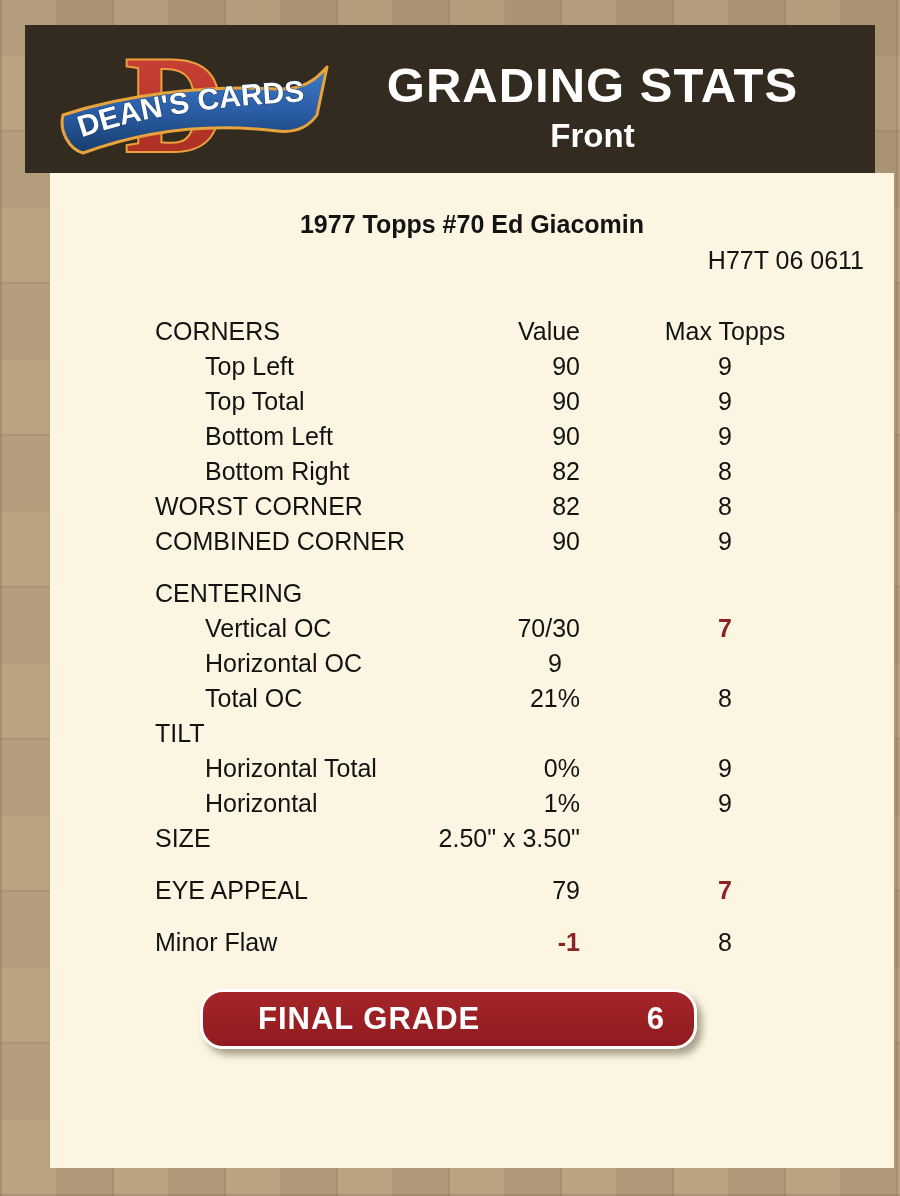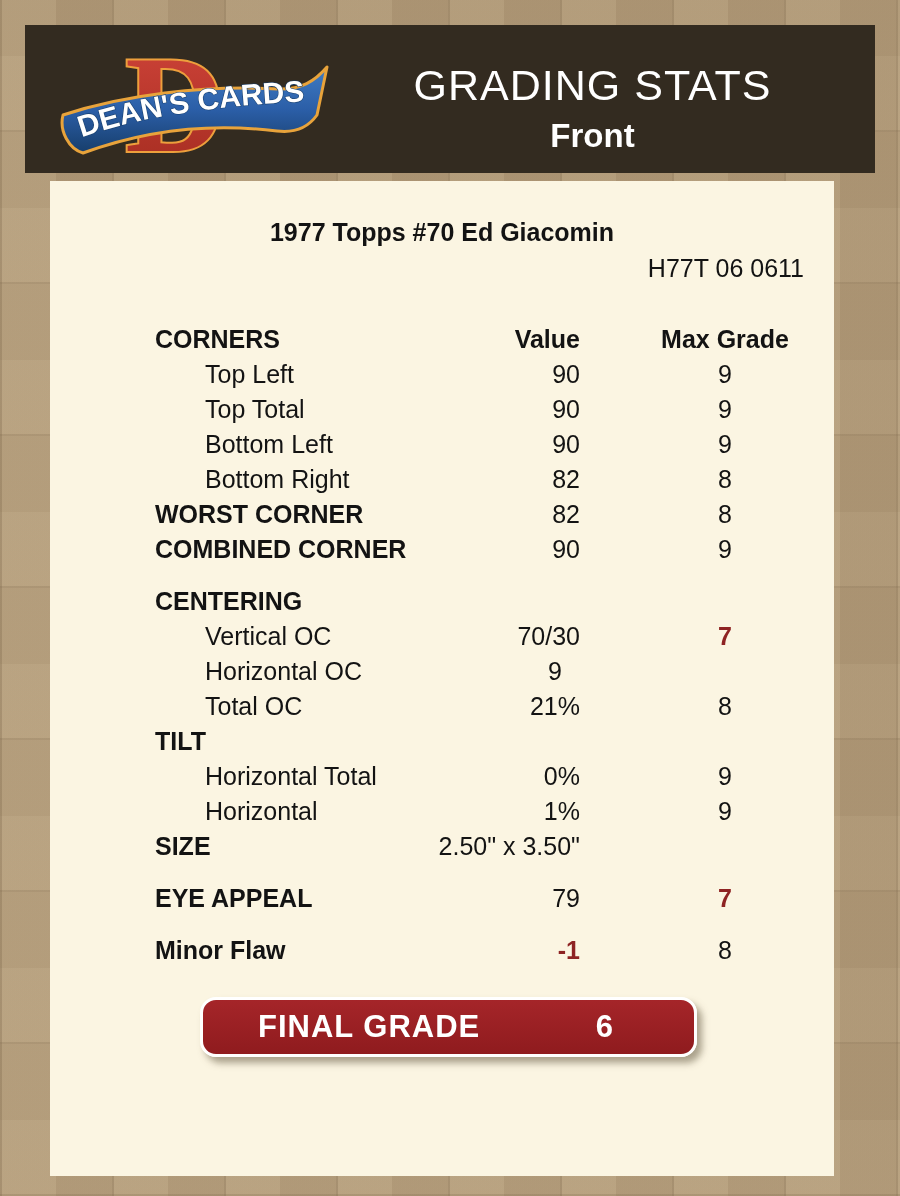--- a/index.html
+++ b/index.html
@@ -14,49 +14,48 @@
       repeating-linear-gradient(90deg, rgba(214,195,162,0.14) 0 56px, rgba(148,124,94,0.14) 56px 112px),
       repeating-linear-gradient(0deg, rgba(214,195,162,0.10) 0 76px, rgba(148,124,94,0.10) 76px 152px);
   }
   
   .header-bar {
     position:absolute; left:25px; top:25px; width:850px; height:148px;
     background:#332b20;
   }
   .logo { position:absolute; left:28px; top:4px; width:284px; height:142px; }
   .header-titles { position:absolute; left:305px; right:20px; top:34px; text-align:center; color:#ffffff; }
-  .header-title { font-size:43px; line-height:52px; letter-spacing:1px; font-weight:400; }
+  .header-title { font-size:49px; line-height:52px; letter-spacing:1px; font-weight:700; }
   .header-subtitle { font-size:33px; line-height:50px; font-weight:700; }
   
   .panel {
-    position:absolute; left:50px; top:173px; width:784px; height:995px;
+    position:absolute; left:50px; top:173px; width:844px; height:995px;
     background:#fbf5e2; color:#131313;
     padding:0 30px 0 105px;
-    margin-top:8px;
   }
   .card-title  { margin-top:33px; text-align:center; font-weight:bold; font-size:25px; line-height:36px; margin-left:-75px; }
   .card-serial { text-align:right; font-size:25px; line-height:36px; margin-left:-75px; }
   
   .grading-table { margin-top:36px; }
   .row { display:grid; grid-template-columns:325px 150px 190px; height:35px; line-height:35px; font-size:25px; }
   .row.gap { margin-top:17px; }
   .cell.label { white-space:nowrap; }
   .cell.label.ind { padding-left:50px; }
   .cell.value { display:flex; justify-content:flex-end; padding-right:50px; white-space:nowrap; }
   .cell.grade { text-align:center; }
-  .b { font-weight:bold; }
+  .b { font-weight:normal; }
   .red { color:#8e2323; font-weight:bold; }
   
   .final-grade {
     width:497px; height:60px; margin:29px 0 0 45px;
     background:linear-gradient(#a52529, #8f1b1e);
-    border:3px solid #ffffff; border-radius:16px;
+    border:3px solid #ffffff; border-radius:23px;
     box-shadow:5px 6px 7px rgba(104,92,70,0.55);
     display:flex; align-items:center; justify-content:space-between;
-    padding:0 80px 0 55px;
+    padding:0 29px 0 55px;
     color:#ffffff; font-size:31px; font-weight:bold; letter-spacing:1px;
   }
 </style>
 </head>
 <body>
 
 <div class="header-bar">
   <svg class="logo" viewBox="0 0 284 142" aria-hidden="true">
     <defs>
       <linearGradient id="dg" x1="0" y1="0" x2="0" y2="1">
@@ -89,21 +88,21 @@
 </div>
 
 <div class="panel">
   <div class="card-title">1977 Topps #70 Ed Giacomin</div>
   <div class="card-serial">H77T 06 0611</div>
 
   <div class="grading-table" id="grading-table">
       <div class="row">
         <span class="cell label b">CORNERS</span>
         <span class="cell value b">Value</span>
-        <span class="cell grade b">Max Grade</span>
+        <span class="cell grade b">Max Topps</span>
       </div>
       <div class="row">
         <span class="cell label ind">Top Left</span>
         <span class="cell value">90</span>
         <span class="cell grade">9</span>
       </div>
       <div class="row">
         <span class="cell label ind">Top Total</span>
         <span class="cell value">90</span>
         <span class="cell grade">9</span>

